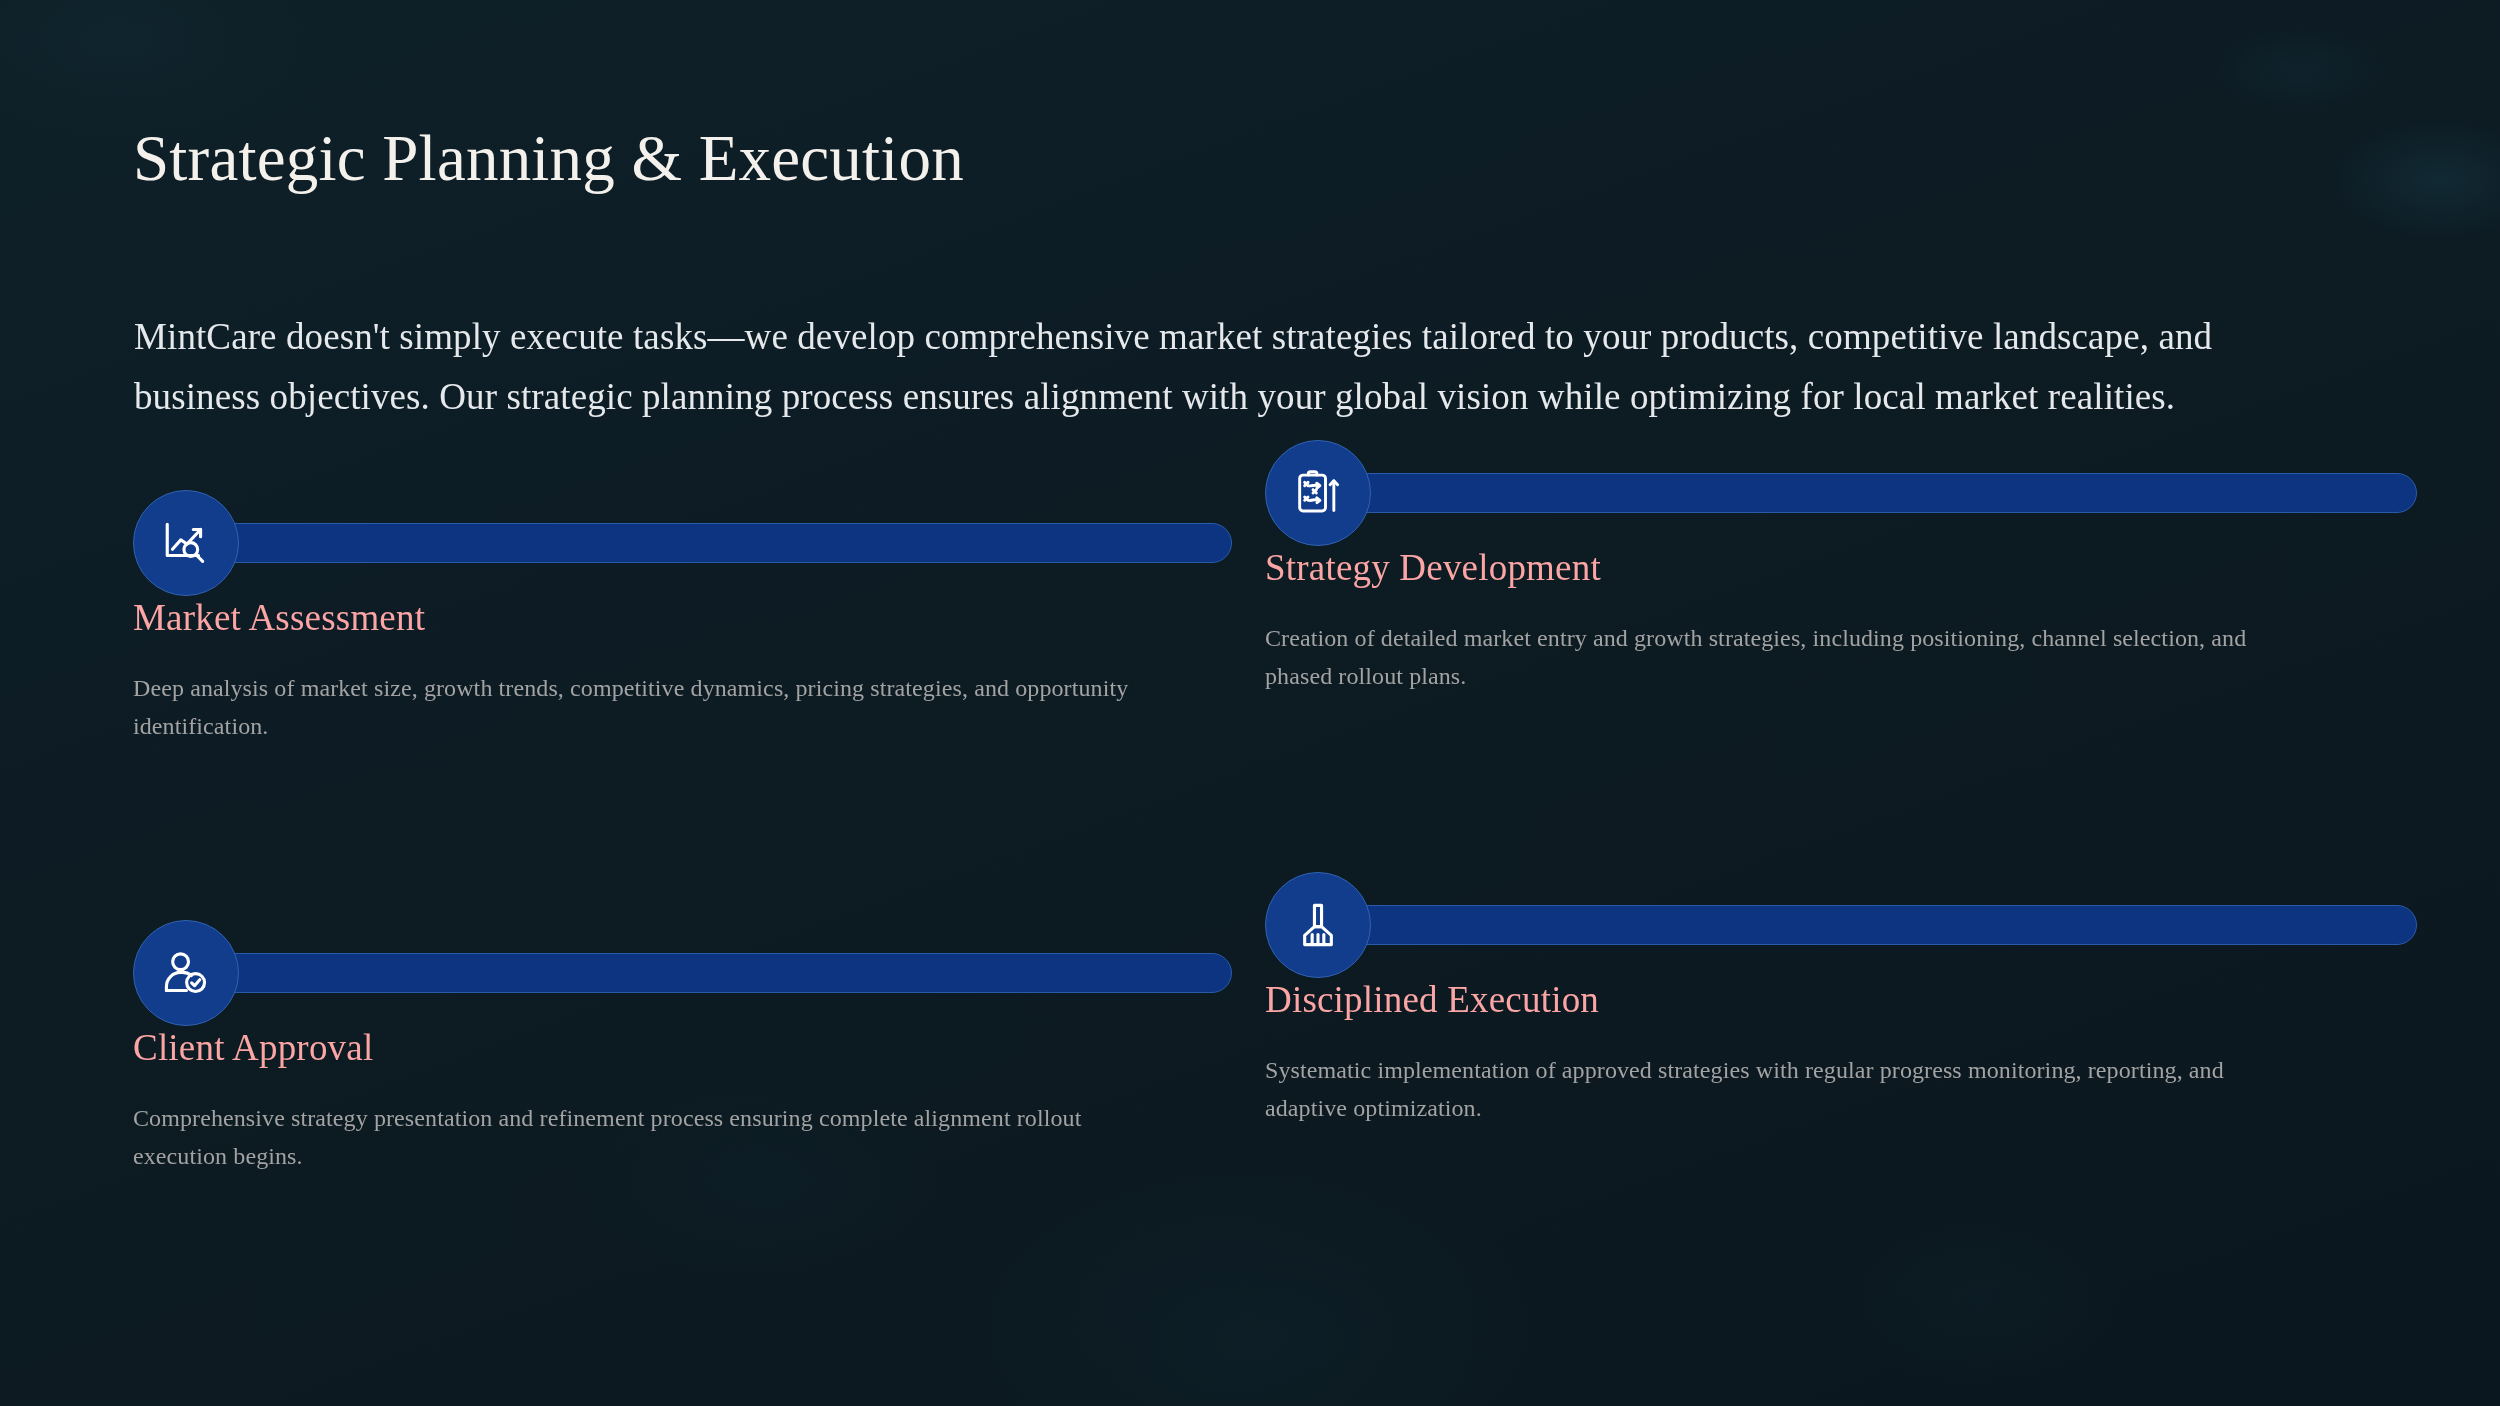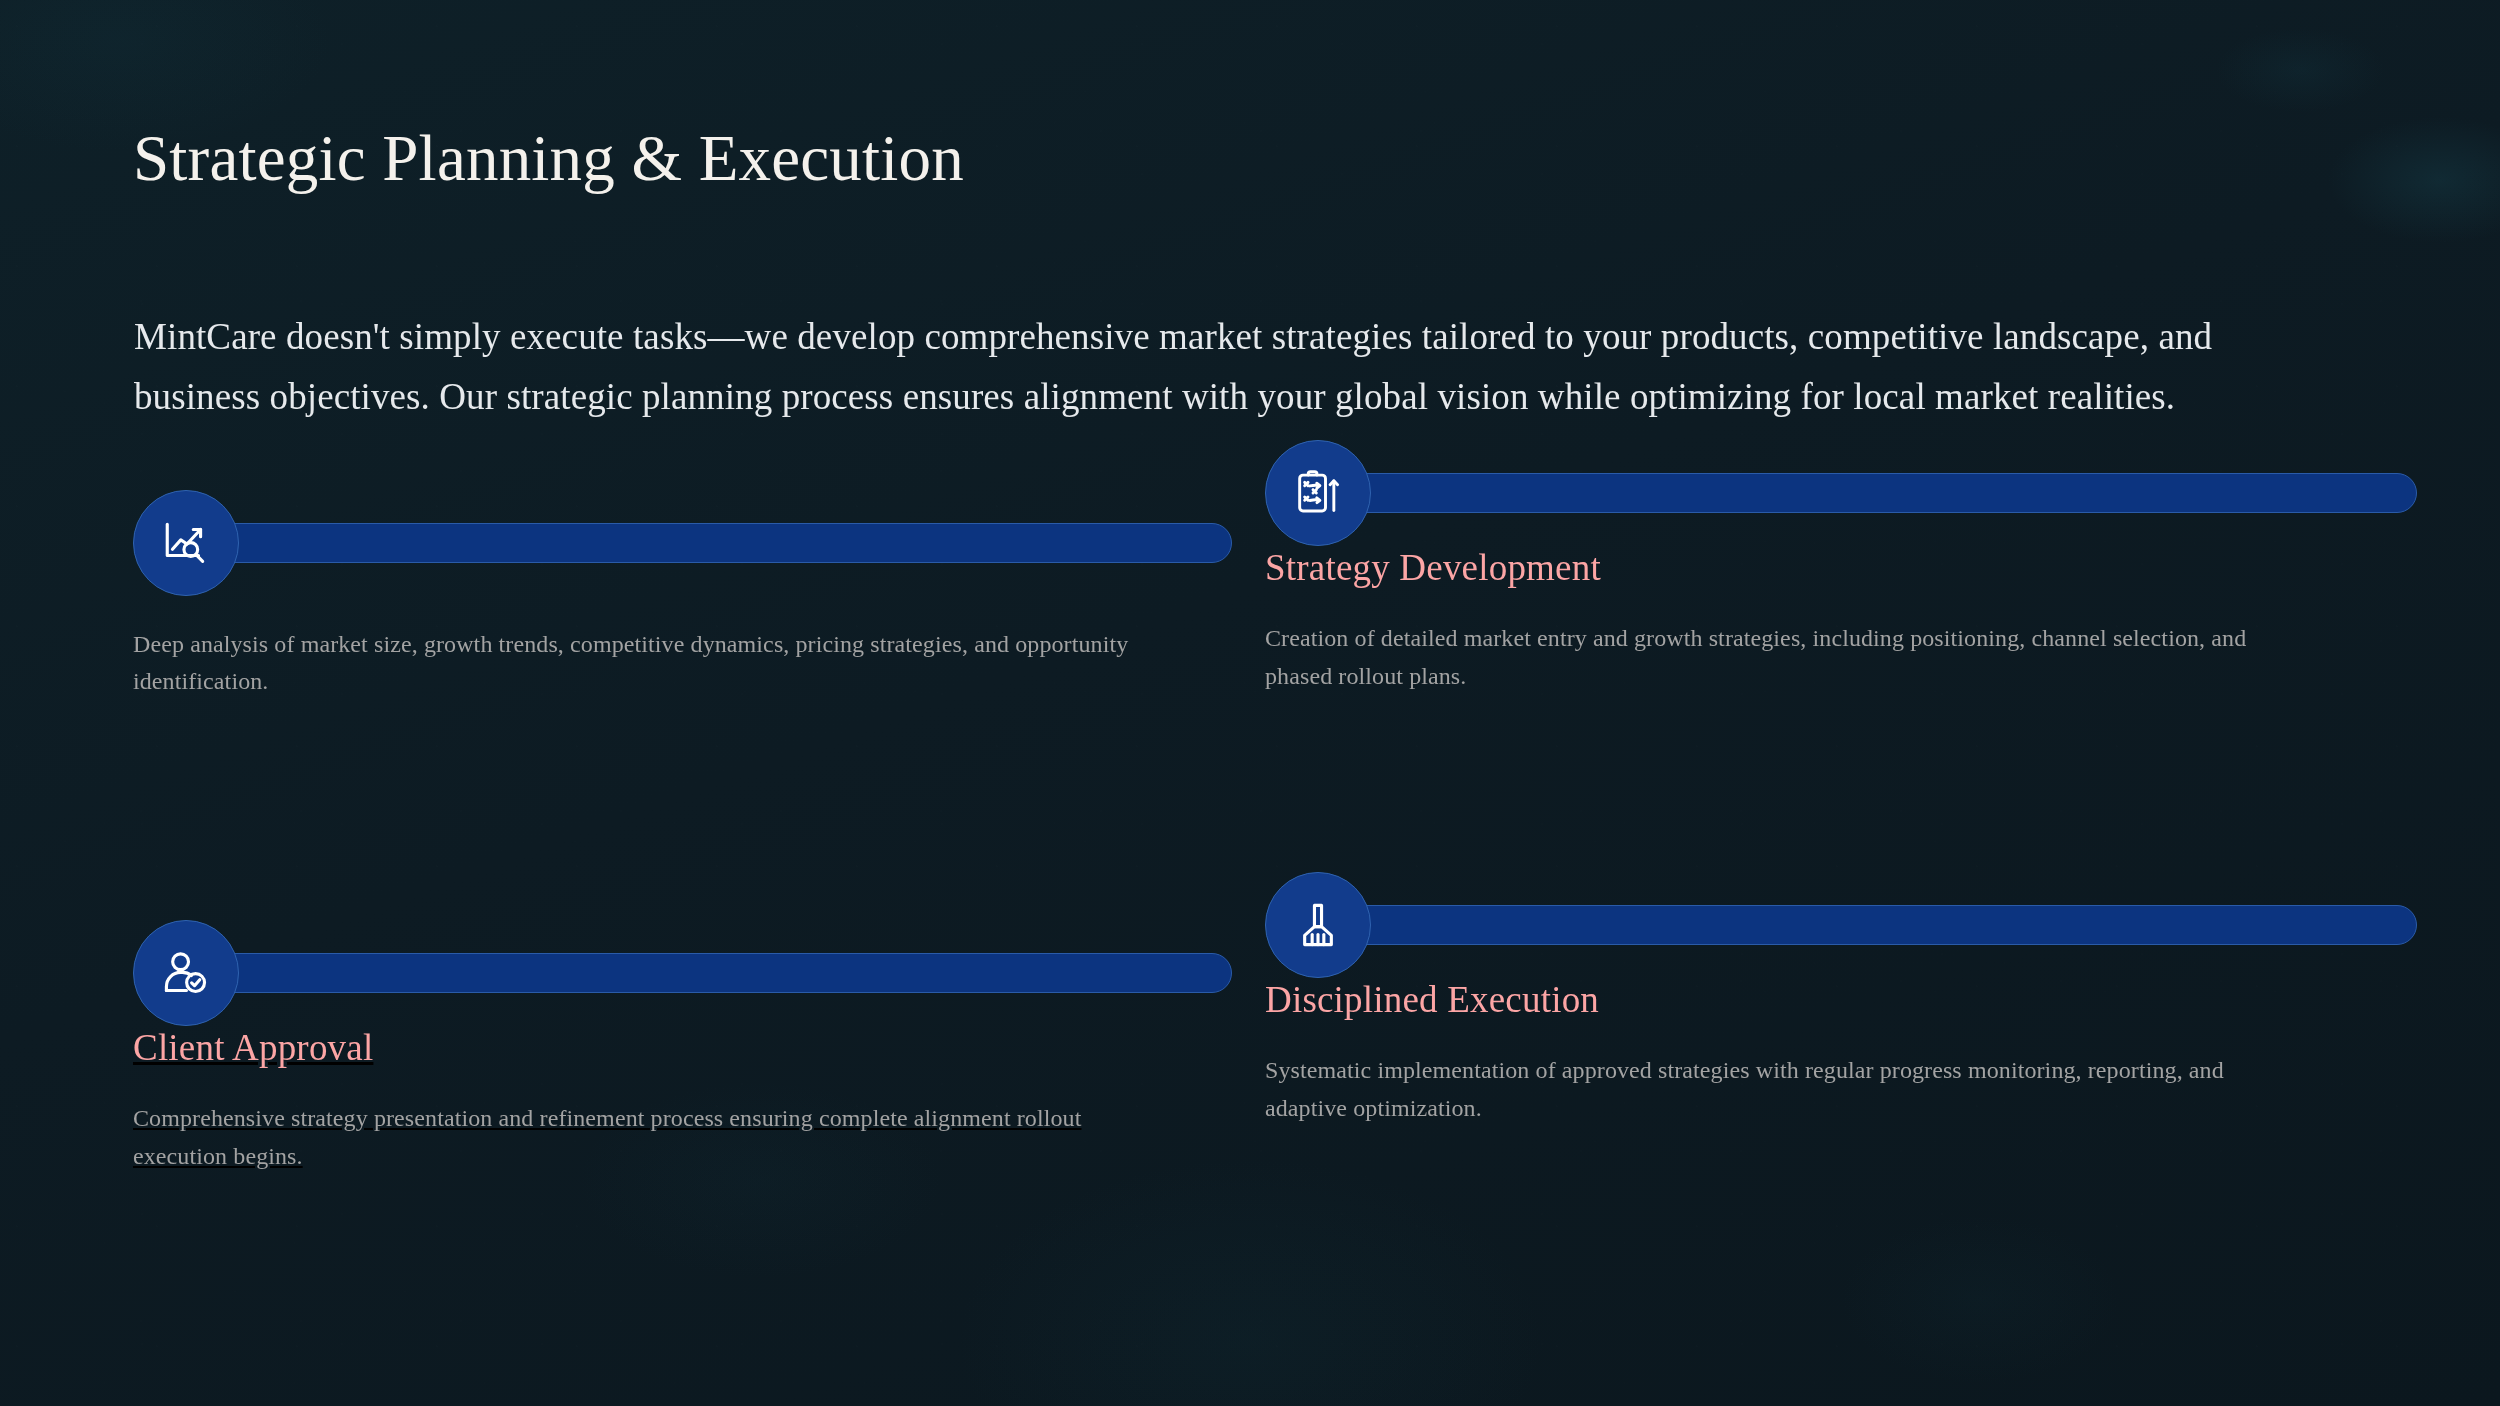--- a/index.html
+++ b/index.html
@@ -76,21 +76,21 @@
   }
 
   
   .card {
     position:absolute;
     width:1120px;
   }
 
   #card-0 { left:133px;  top:490px;  }
   #card-1 { left:1265px; top:440px;  }
-  #card-2 { left:133px;  top:920px;text-decoration:underline;  }
+  #card-2 { left:133px;  top:920px;  }
   #card-3 { left:1265px; top:872px;  }
 
   
   .card-head {
     position:relative;
     height:106px;
   }
 
   .card-bar {
     position:absolute;
@@ -162,20 +162,21 @@
           <svg width="50" height="50" viewBox="0 0 24 24" fill="none" stroke="#ffffff" stroke-width="1.5" stroke-linecap="round" stroke-linejoin="round">
             <polyline points="3,3 3,18 18,18"></polyline>
             <polyline points="5.5,15 9.5,10.5 12.5,12.5 19,5.5"></polyline>
             <polyline points="15.5,5.5 19,5.5 19,9"></polyline>
             <circle cx="14.3" cy="15.1" r="3.3"></circle>
             <line x1="16.8" y1="17.6" x2="20" y2="20.8"></line>
           </svg>
         </span>
       </div>
     </div>
+    <h2 class="card-title">Market Assessment</h2>
     <p class="card-desc">Deep analysis of market size, growth trends, competitive dynamics, pricing strategies, and opportunity identification.</p>
   </div>
 
   <div class="card" id="card-1">
     <div class="card-head">
       <div class="card-bar"></div>
       <div class="card-badge">
         <span>
           <svg width="50" height="50" viewBox="0 0 24 24" fill="none" stroke="#ffffff" stroke-width="1.4" stroke-linecap="round" stroke-linejoin="round">
             <rect x="3.2" y="3.4" width="12.4" height="17.2" rx="1.6"></rect>

